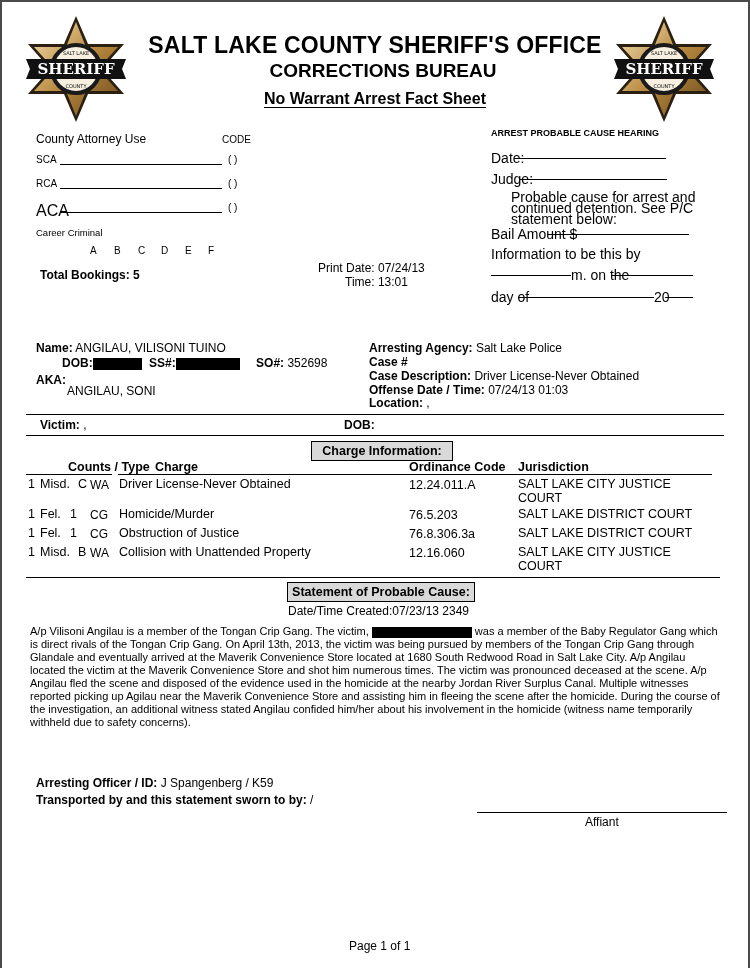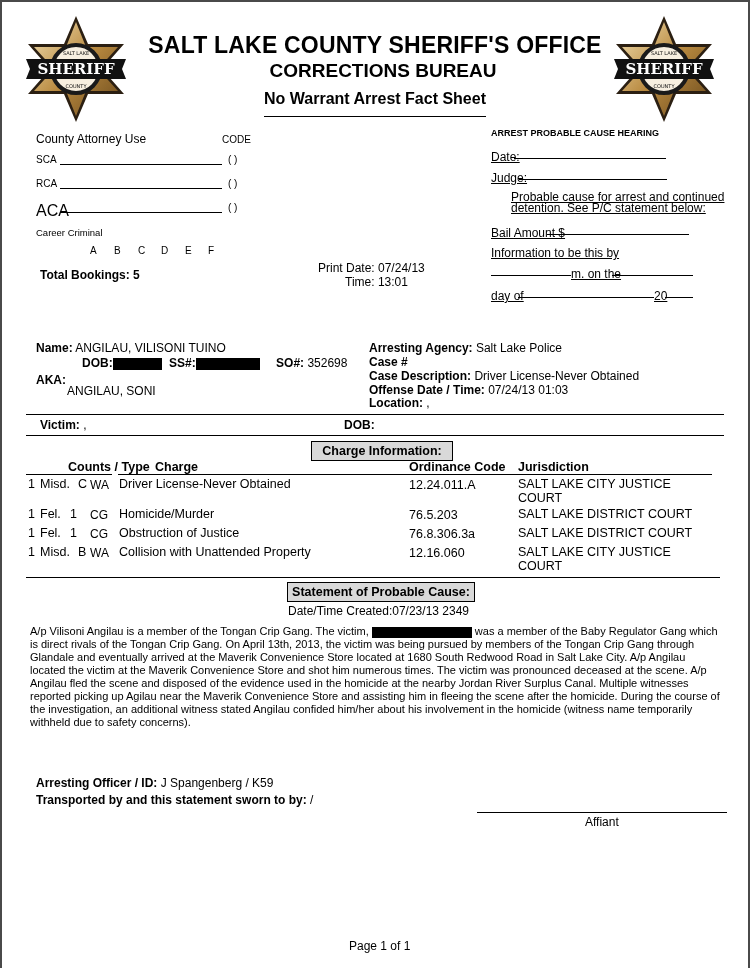--- a/index.html
+++ b/index.html
@@ -20,24 +20,24 @@
   .abs { position: absolute; white-space: nowrap; }
   .b { font-weight: bold; }
 
   
   .badge { position: absolute; width: 104px; height: 110px; }
   .badge svg { width: 104px; height: 110px; display: block; }
 
   .title1 { left: 0; width: 750px; top: 32px; text-align: center; font-size: 23px; font-weight: bold; letter-spacing: 0.2px; }
   .title2 { left: 0; width: 750px; top: 60px; text-align: center; font-size: 19px; font-weight: bold; padding-left: 8px; }
   .title3 { left: 0; width: 750px; top: 90px; text-align: center; }
-  .title3 span { font-size: 16px; font-weight: bold; border-bottom: 1.5px solid #000; padding-bottom: 9px; }
+  .title3 span { font-size: 16px; font-weight: bold; border-bottom: 1.5px solid #000; padding-bottom: 0; }
 
   .small { font-size: 11px; }
-  .xsmall { font-size: 12px; text-decoration: underline; }
+  .xsmall { font-size: 14px; }
   .line { position: absolute; border-bottom: 1px solid #000; height: 0; }
 
   .f12 { font-size: 12px; }
 
   .hrule { position: absolute; left: 26px; width: 698px; border-top: 1.5px solid #000; }
 
   .section-box {
     position: absolute; background: #d9d9d9; border: 1px solid #000;
     font-size: 12.5px; font-weight: bold; text-align: center; line-height: 18px; height: 18px;
   }
@@ -144,21 +144,21 @@
 <div class="line" style="left:612px; top:275px; width:81px;"></div>
 <div class="abs xsmall" style="left:491px; top:289px;">day of</div>
 <div class="line" style="left:518px; top:297px; width:136px;"></div>
 <div class="abs xsmall" style="left:654px; top:289px;">20</div>
 <div class="line" style="left:665px; top:297px; width:28px;"></div>
 
 <div class="abs f12" style="left:36px; top:341px;">
   <span class="b">Name:</span>
   <span>ANGILAU, VILISONI TUINO</span>
 </div>
-<div class="abs f12" style="left:48px; top:356px;padding-left:34px;">
+<div class="abs f12" style="left:28px; top:356px;padding-left:34px;">
   <span class="b">DOB:</span><span class="redact" style="width:49px; height:12px;"></span>
   <span class="b" style="margin-left:4px;">SS#:</span><span class="redact" style="width:64px; height:12px;"></span>
   <span class="b" style="margin-left:13px;">SO#:</span>
   <span>352698</span>
 </div>
 <div class="abs f12 b" style="left:36px; top:373px;">AKA:</div>
 <div class="abs f12" style="left:67px; top:384px;">ANGILAU, SONI</div>
 
 <div class="abs f12" style="left:369px; top:341px;">
   <span class="b">Arresting Agency:</span>

